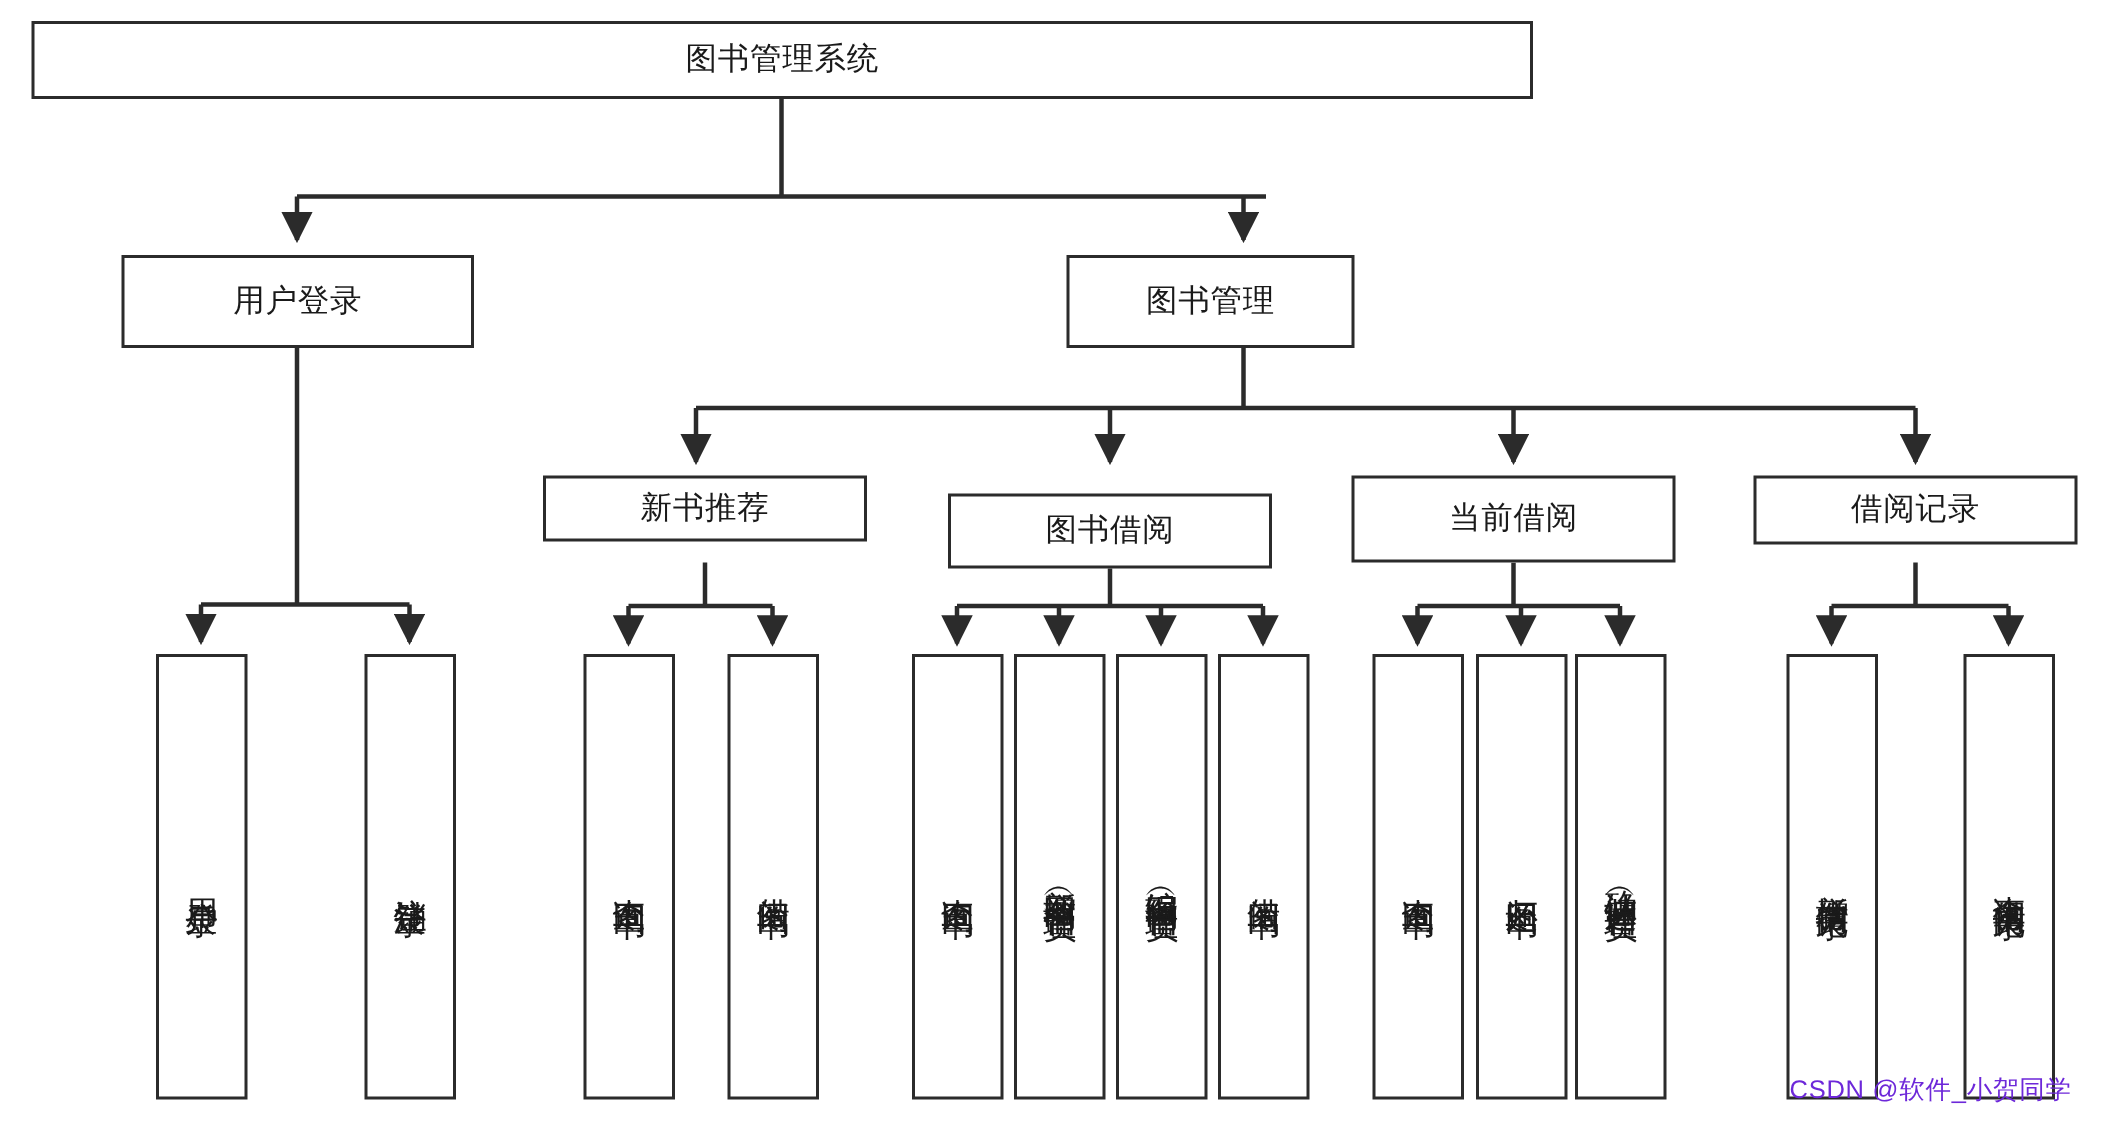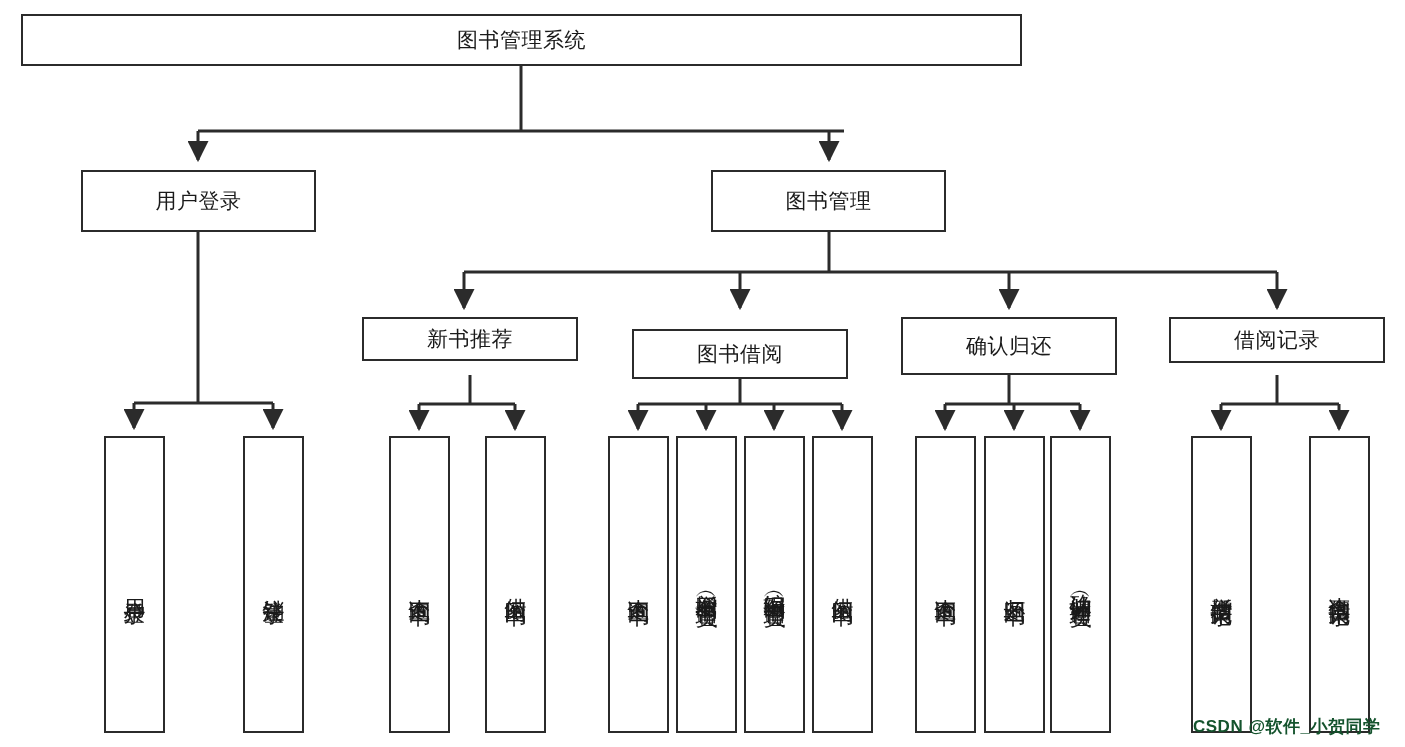--- a/index.html
+++ b/index.html
@@ -52,24 +52,23 @@
     writing-mode: vertical-rl;
     text-orientation: upright;
     font-size: 22px;
     letter-spacing: 2px;
     line-height: 1;
     white-space: nowrap;
   }
   .watermark {
     position: absolute;
     font-size: 17px;
-    color: #14532d;
+    color: #6d28d9;
     white-space: nowrap;
     letter-spacing: 0.5px;
-    font-weight: bold;
   }
 </style>
 </head>
 <body>
 
 <div id="canvas">
 
   <svg id="wires" viewBox="0 0 1405 747" xmlns="http://www.w3.org/2000/svg">
     <defs>
       <marker id="arrow" viewBox="0 0 10 10" refX="9" refY="5" markerWidth="7" markerHeight="7" orient="auto-start-reverse">
@@ -120,32 +119,32 @@
     </g>
   </svg>
 
   <div class="node horiz" style="left:21px; top:14px; width:1001px; height:52px;">
     <span class="label">图书管理系统</span>
   </div>
 
   <div class="node horiz" style="left:81px; top:170px; width:235px; height:62px;">
     <span class="label">用户登录</span>
   </div>
-  <div class="node horiz" style="left:711px; top:170px; width:235px; height:62px;">
+  <div class="node horiz" style="left:711px; top:170px; width:192px; height:62px;">
     <span class="label">图书管理</span>
   </div>
 
   <div class="node horiz" style="left:362px; top:317px; width:216px; height:44px;">
     <span class="label">新书推荐</span>
   </div>
   <div class="node horiz" style="left:632px; top:317px; width:216px; height:50px;margin-top:12px;">
     <span class="label">图书借阅</span>
   </div>
   <div class="node horiz" style="left:901px; top:317px; width:216px; height:58px;">
-    <span class="label">确认归还</span>
+    <span class="label">当前借阅</span>
   </div>
   <div class="node horiz" style="left:1169px; top:317px; width:216px; height:46px;">
     <span class="label">借阅记录</span>
   </div>
 
   <div class="node vert" style="left:104px; top:436px; width:61px; height:297px;">
     <span class="label">用户登录</span>
   </div>
   <div class="node vert" style="left:243px; top:436px; width:61px; height:297px;">
     <span class="label">注销登录</span>

